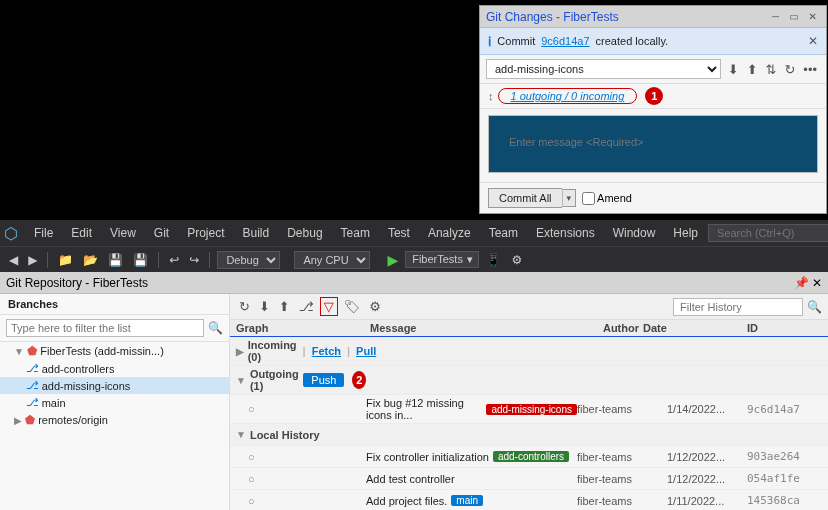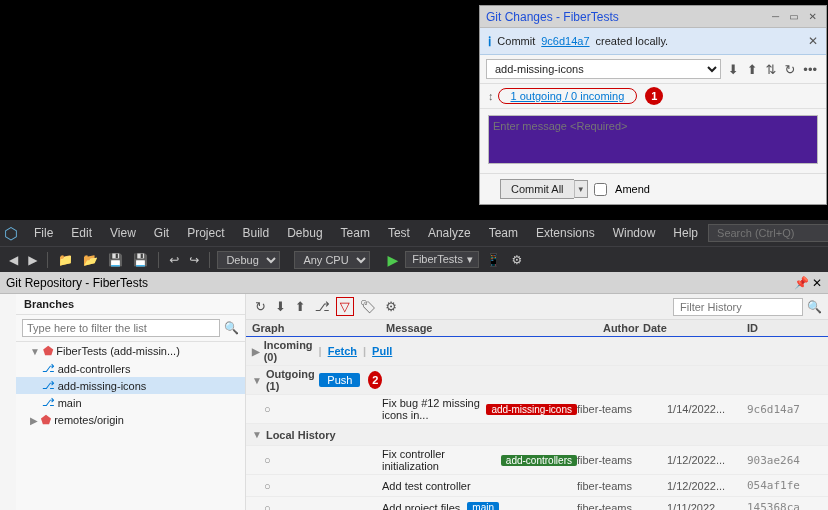--- a/index.html
+++ b/index.html
@@ -74,20 +74,21 @@
     }
     .sync-icon { color: #666; font-size: 11px; }
     .sync-link {
       color: #0078d4;
       text-decoration: underline;
       cursor: pointer;
       font-size: 11px;
       border: 1px solid #c00;
       padding: 1px 12px;
       border-radius: 8px;
+      font-style: italic;
     }
     .circle-badge {
       background: #c00;
       color: #fff;
       border-radius: 50%;
       width: 18px;
       height: 18px;
       display: inline-flex;
       align-items: center;
       justify-content: center;
@@ -96,57 +97,57 @@
       margin-left: 4px;
     }
 
     .message-area {
       padding: 6px 8px;
       background: #f5f5f5;
       border-bottom: 1px solid #ddd;
     }
     .message-input {
       width: 100%;
-      height: 49px;
+      height: 58px;
       border: 1px solid #bbb;
-      background: #4c1d95;
-      padding: 4px;
+      background: #0c4a6e;
+      padding: 20px;
       font-size: 11px;
       color: #aaa;
       resize: none;
       font-family: 'Segoe UI', sans-serif;
     }
 
     .commit-row {
       padding: 5px 8px;
       display: flex;
       align-items: center;
       gap: 6px;
       background: #f5f5f5;
     }
-    .commit-btn-wrap { display: flex; align-items: center; margin-left: 12px; }
+    .commit-btn-wrap { display: flex; align-items: center; }
     .commit-btn {
       background: #e8e8e8;
       border: 1px solid #999;
       border-right: none;
       padding: 3px 10px;
       font-size: 11px;
       cursor: pointer;
       color: #1e1e1e;
     }
     .commit-dropdown {
       background: #e8e8e8;
       border: 1px solid #999;
       border-left: 1px solid #bbb;
       padding: 3px 4px;
       font-size: 9px;
       cursor: pointer;
       color: #555;
     }
-    .amend-wrap { display: flex; align-items: center; gap: 8px; font-size: 11px; }
+    .amend-wrap { display: flex; align-items: center; gap: 2px; font-size: 11px; }
     .amend-cb { cursor: pointer; }
 
     
     .menu-bar {
       background: #2d2d30;
       display: flex;
       align-items: center;
       height: 26px;
       padding: 0 4px;
       gap: 2px;
@@ -200,21 +201,21 @@
       background: #d4d4d4;
       display: flex;
       align-items: center;
       height: 22px;
       padding: 0 6px;
       gap: 6px;
       border-bottom: 1px solid #bbb;
     }
     .git-repo-pins { display: flex; gap: 3px; margin-left: auto; }
 
-    .git-repo-body { display: flex; flex: 1; overflow: hidden; margin-left: 16px; }
+    .git-repo-body { display: flex; flex: 1; overflow: hidden; }
 
     
     .git-sidebar {
       width: 230px;
       border-right: 1px solid #ddd;
       background: #f8f8f8;
       overflow-y: auto;
     }
     .git-sidebar-header {
       padding: 4px 8px;

